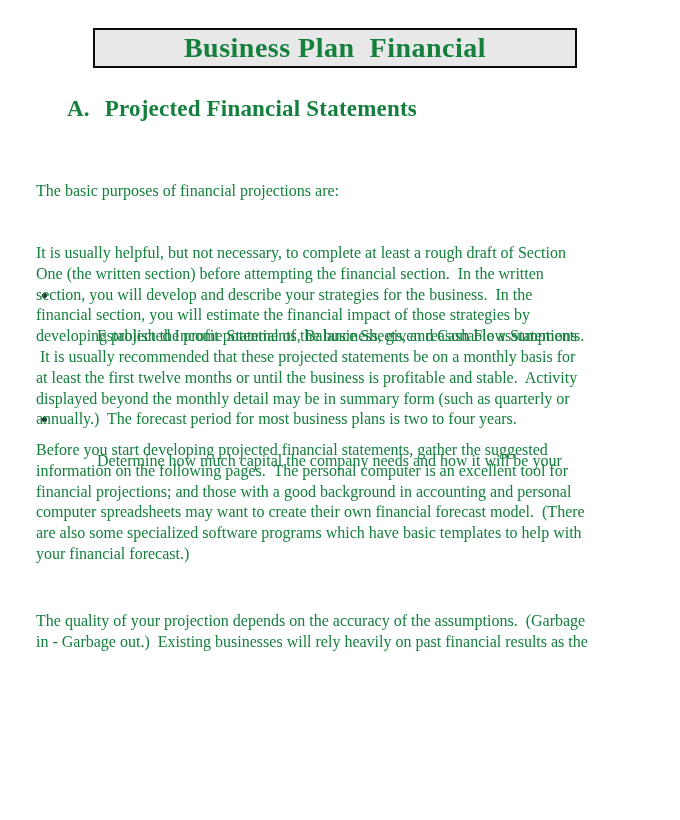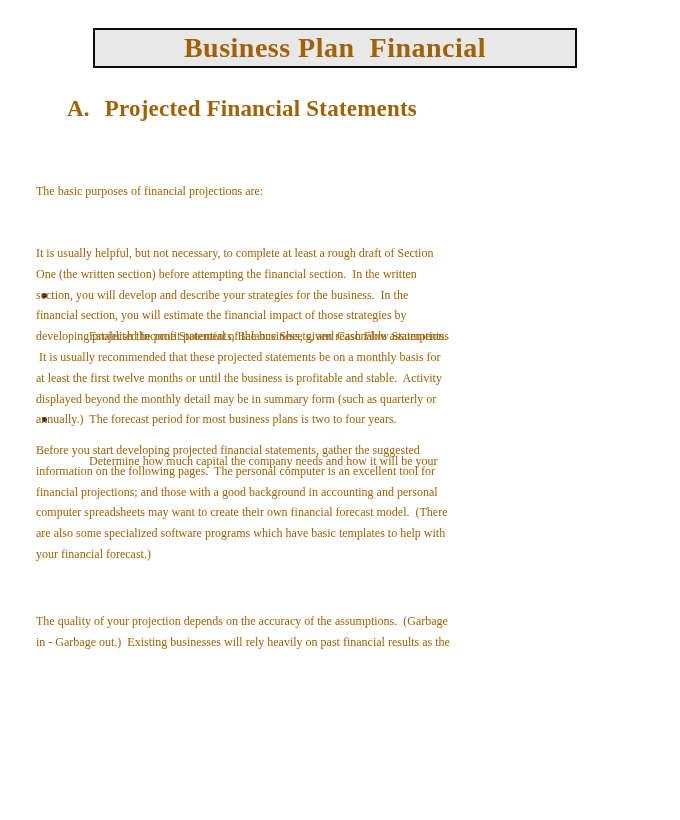--- a/index.html
+++ b/index.html
@@ -7,21 +7,21 @@
     padding: 0;
     background: #ffffff;
   }
   .page {
     position: relative;
     width: 680px;
     height: 652px;
     background: #ffffff;
     overflow: hidden;
     font-family: "Liberation Serif", serif;
-    color: #a16207;
+    color: #15803d;
   }
   .banner {
     position: absolute;
     left: 93px;
     top: 28px;
     width: 480px;
     height: 36px;
     background: #e8e8e8;
     border: 2px solid #0a0a0a;
     text-align: center;
@@ -37,21 +37,21 @@
     top: 84px;
     margin: 12px;
     font-size: 23px;
     font-weight: bold;
     letter-spacing: 0.2px;
   }
   .section-heading .letter {
     margin-right: 15px;
   }
   .body-text {
-    font-size: 12px;
+    font-size: 16px;
     line-height: 20.8px;
     white-space: pre;
   }
   .block {
     position: absolute;
     left: 36px;
   }
   .intro-block   { top: 139px; }
   .para-2        { top: 243px; }
   .para-3        { top: 440px; }

